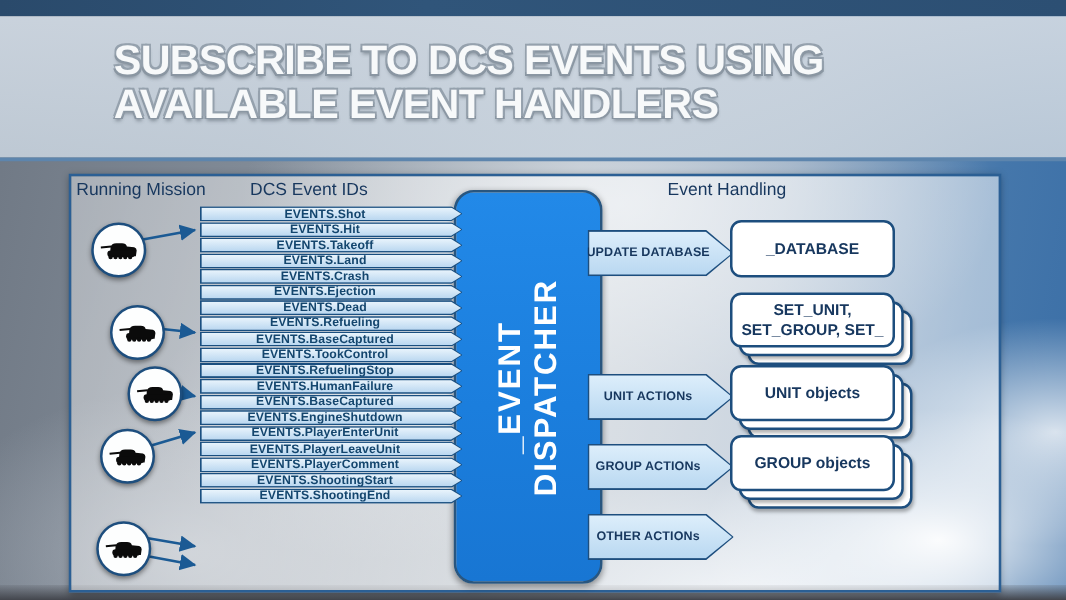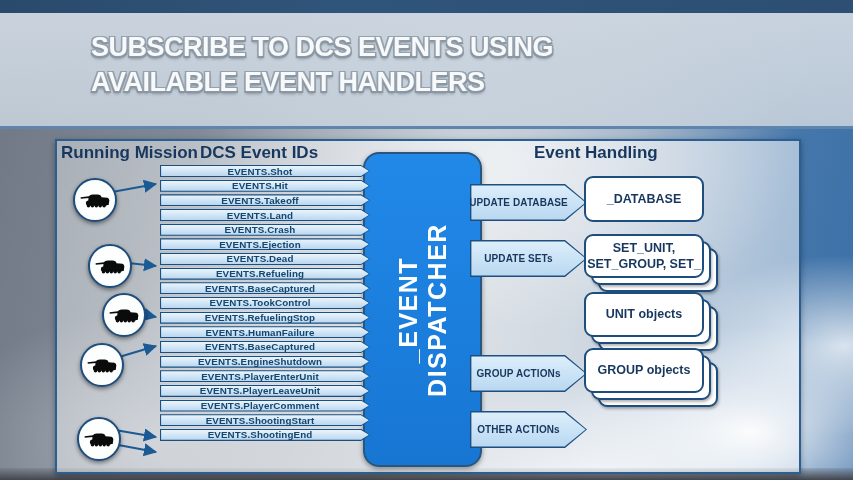--- a/index.html
+++ b/index.html
@@ -25,47 +25,47 @@
   .sky-top{position:absolute;left:0;top:0;width:853px;height:13px;
     background:linear-gradient(90deg,#2a4a6b,#30557a 40%,#2c4f73);}
   
   .title-band{
     position:absolute;left:0;top:13px;width:853px;height:113px;
     background:linear-gradient(180deg,rgba(206,215,225,.95),rgba(198,209,220,.9));
     border-bottom:3px solid #5d85ad;
   }
   .slide-title{
     position:absolute;left:91px;top:30px;
-    font-size:27px;font-weight:bold;letter-spacing:-.5px;line-height:35px;
+    font-size:33px;font-weight:bold;letter-spacing:-.5px;line-height:35px;
     color:#f7f9fa;
     text-shadow:-1.5px -1.5px 0 #95a1ad,1.5px -1.5px 0 #95a1ad,-1.5px 1.5px 0 #8a96a2,1.5px 1.5px 0 #8a96a2,0 3px 3px rgba(60,70,82,.45);
   }
   
   .panel{
     position:absolute;left:55px;top:139px;width:742px;height:331px;
     background:linear-gradient(105deg,rgba(255,255,255,.38),rgba(255,255,255,.62) 55%,rgba(255,255,255,.5));
     border:2px solid #2b5f94;box-shadow:0 2px 6px rgba(0,0,0,.35);
   }
-  .hdr{position:absolute;top:143px;font-size:17px;font-weight:bold;color:#17375e;z-index:2;white-space:nowrap;}
+  .hdr{position:absolute;top:143px;font-size:14px;font-weight:normal;color:#17375e;z-index:2;white-space:nowrap;}
   
   .dispatcher{
     position:absolute;left:363px;top:152px;width:115px;height:311px;z-index:2;
     background:linear-gradient(180deg,#2289e8 0%,#1b7edd 55%,#1876d3 100%);
     border:2px solid #29567f;border-radius:16px;
     box-shadow:0 2px 5px rgba(0,0,0,.4);
   }
   .disp-text{
     position:absolute;left:50%;top:50%;width:311px;
     transform:translate(-50%,-50%) rotate(-90deg);
     text-align:center;color:#fff;font-weight:bold;font-size:25px;
     letter-spacing:1.5px;line-height:29px;white-space:nowrap;
   }
   
   .rows{
-    position:absolute;left:160px;top:165px;width:210px;height:276px;z-index:3;
+    position:absolute;left:160px;top:165px;width:210px;height:238px;z-index:3;
     display:flex;flex-direction:column;justify-content:space-between;text-align:center;
   }
   .erow{
     position:relative;height:12.1px;
     clip-path:polygon(0 0,calc(100% - 9px) 0,100% 50%,calc(100% - 9px) 100%,0 100%);
     background:#1a4f80;
     filter:drop-shadow(0 0 1px rgba(255,255,255,.95));
   }
   .erow-fill{
     position:absolute;inset:1.1px;
@@ -97,21 +97,21 @@
     position:absolute;inset:1.4px;
     clip-path:polygon(0 0,calc(100% - 21px) 0,100% 50%,calc(100% - 21px) 100%,0 100%);
     background:linear-gradient(180deg,#ddeefb,#b9d8f1);
   }
   .hlabel-text{
     position:absolute;inset:0;z-index:1;padding-right:20px;
     display:flex;align-items:center;justify-content:center;
     font-size:10px;font-weight:bold;color:#17375e;letter-spacing:.1px;white-space:nowrap;
   }
   
-  .boxgroup{position:absolute;left:584px;width:120px;z-index:5;}
+  .boxgroup{position:absolute;left:584px;width:132px;z-index:5;}
   .card{
     position:absolute;inset:0;background:#fff;border:2px solid #1d4e7e;border-radius:9px;
     box-shadow:1px 2px 3px rgba(0,0,0,.3);
   }
   .card-front{
     position:absolute;inset:0;background:#fff;border:2px solid #1d4e7e;border-radius:9px;
     display:flex;flex-direction:column;align-items:center;justify-content:center;
     font-size:12.5px;font-weight:bold;color:#17375e;line-height:1.3;text-align:center;
   }
 </style>
@@ -306,23 +306,23 @@
           <circle cx="31" cy="21" r="2.7"></circle>
           <circle cx="37" cy="21" r="2.7"></circle>
         </g>
       </svg>
   </div>
 
   <div class="hlabel" style="top:184px;">
       <span class="hlabel-fill"></span>
       <span class="hlabel-text">UPDATE DATABASE</span>
     </div>
-  <div class="hlabel" style="top:240px;">
+  <div class="hlabel" style="top:299px;">
       <span class="hlabel-fill"></span>
-      <span class="hlabel-text">UPDATE SETs</span>
+      <span class="hlabel-text">UNIT ACTIONs</span>
     </div>
   <div class="hlabel" style="top:355px;">
       <span class="hlabel-fill"></span>
       <span class="hlabel-text">GROUP ACTIONs</span>
     </div>
   <div class="hlabel" style="top:411px;">
       <span class="hlabel-fill"></span>
       <span class="hlabel-text">OTHER ACTIONs</span>
     </div>
 

